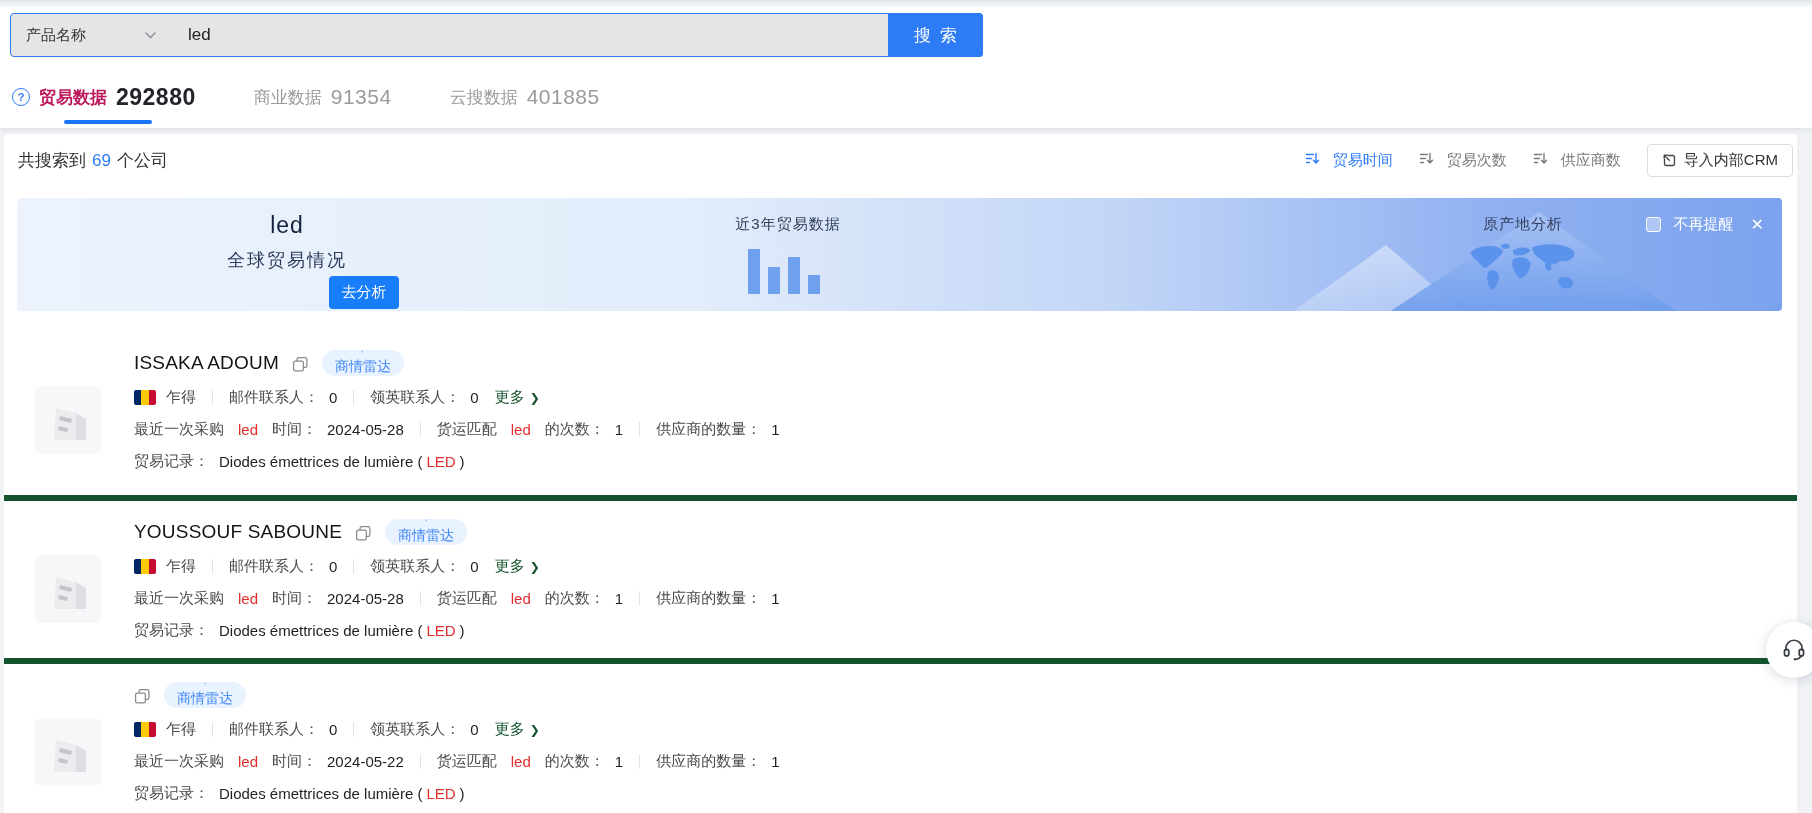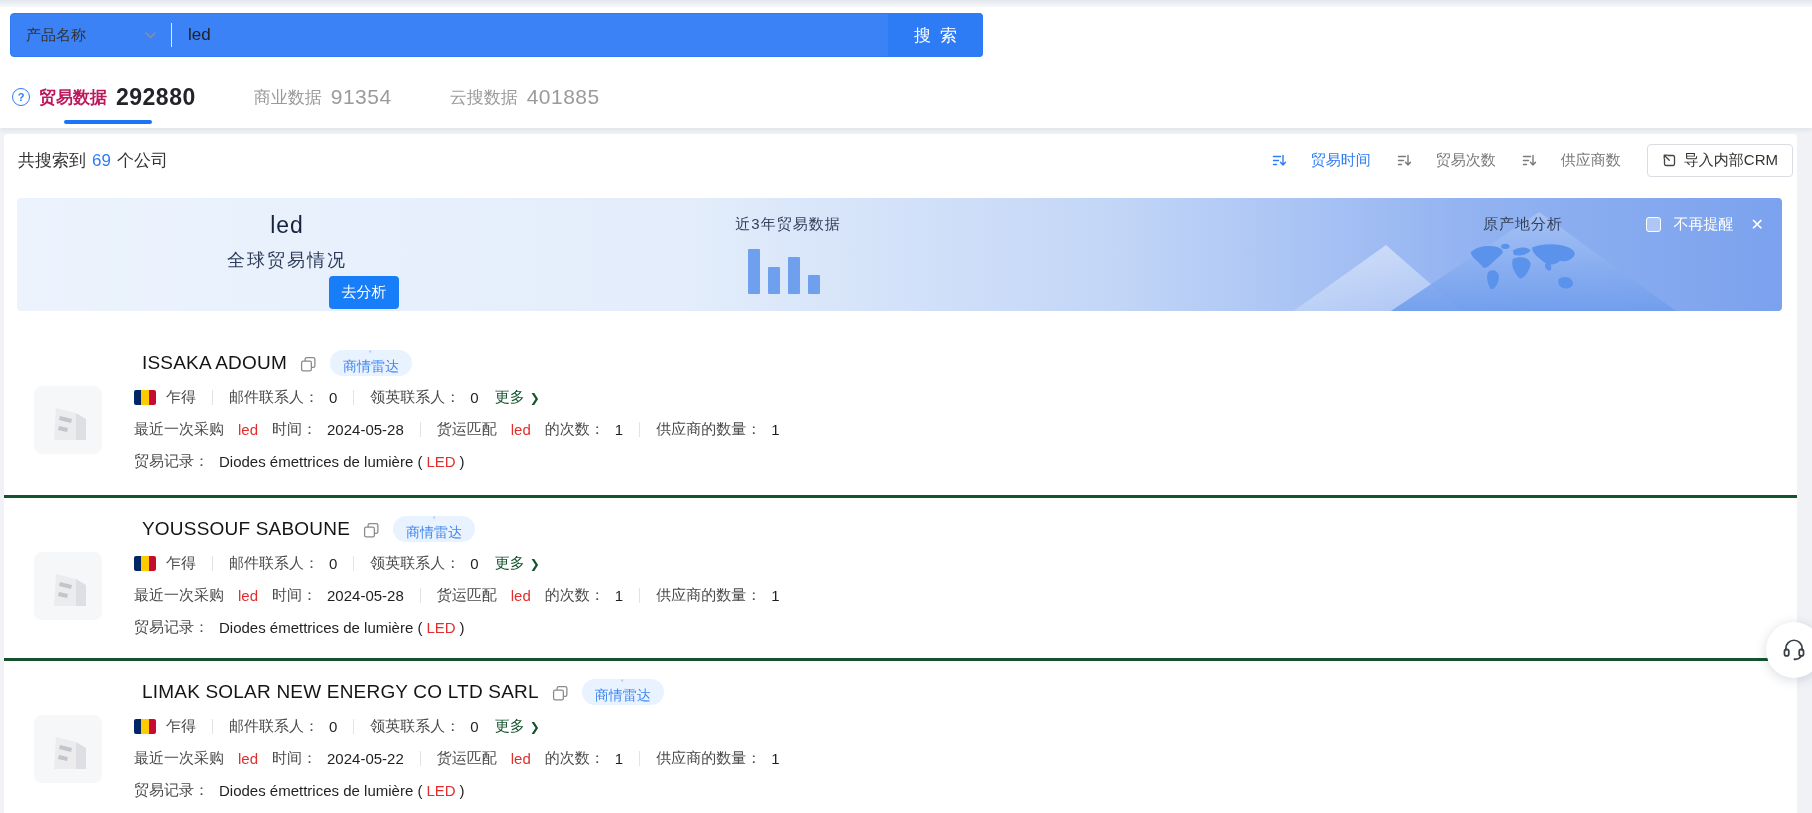--- a/index.html
+++ b/index.html
@@ -5,21 +5,21 @@
   * { box-sizing: border-box; margin: 0; padding: 0; }
   html,body { width:1812px; height:813px; overflow:hidden; }
   body { background:#f0f2f5; font-family:"Liberation Sans","DejaVu Sans",sans-serif; position:relative; }
 
   
   .header { position:absolute; top:0; left:0; width:1812px; height:128px; background:#fff;
             box-shadow:0 2px 5px rgba(20,40,80,.08); }
   .top-strip { position:absolute; top:0; left:0; right:0; height:7px;
                background:linear-gradient(#e3e7ee,#f7f8fa); }
   .search-group { position:absolute; left:10px; top:13px; width:973px; height:44px;
-                  border:1px solid #2e7cf5; border-radius:4px; background:#3b82f6;
+                  border:1px solid #2e7cf5; border-radius:4px; background:#e5e5e5;
                   display:flex; align-items:center; }
   .cat-select { width:160px; height:100%; display:flex; align-items:center; justify-content:space-between;
                 padding:0 15px; cursor:pointer; }
   .cat-select span { font-size:15px; color:#333; }
   .chev { width:11px; height:7px; flex:none; }
   .vdiv { width:1px; height:24px; background:#e8e8e8; }
   .search-input { flex:1; height:100%; border:none; outline:none; font-size:17px; color:#222;
                   padding:0 16px; background:transparent; }
   .search-btn { flex:none; width:95px; height:44px; margin:-1px -1px -1px 0; border:none; cursor:pointer;
                 background:#2e7cf5; color:#fff; font-size:17px; letter-spacing:9px; padding-left:9px;
@@ -38,21 +38,21 @@
 
   
   .panel { position:absolute; left:4px; top:134px; width:1793px; height:679px; background:#fff;
            border-radius:4px 4px 0 0; }
 
   .toolbar { position:absolute; left:0; right:0; top:0; height:52px; display:flex; align-items:center;
              padding:0 4px;margin-left:10px; }
   .result-text { font-size:17px; color:#333; display:flex; gap:6px; align-items:baseline; }
   .result-text .num { color:#2e7cf5; }
   .toolbar-right { margin-left:auto; display:flex; align-items:center; gap:26px; }
-  .sort-item { display:flex; align-items:center; gap:24px; font-size:15px; color:#7a7a7a; cursor:pointer; }
+  .sort-item { display:flex; gap:13px; font-size:15px; color:#7a7a7a; cursor:pointer; }
   .sort-item.active { color:#2e7cf5; }
   .crm-btn { display:flex; align-items:center; gap:7px; height:33px; padding:0 14px; background:#fff;
              border:1px solid #d9dde2; border-radius:4px; font-size:15px; color:#333; cursor:pointer; }
 
   
   .banner { position:absolute; left:13px; right:15px; top:64px; height:113px; border-radius:4px; overflow:hidden;
             background:linear-gradient(90deg,#ecf3fd 0%,#e3edfb 38%,#c3d6f7 62%,#93b3f1 82%,#7ba2ee 100%); }
   .tri-a { position:absolute; bottom:-26px; left:1335px; width:360px; height:125px; opacity:.9;
            background:linear-gradient(180deg,#a9c4f5,#5f92ea); clip-path:polygon(52% 0,100% 100%,0 100%); }
   .tri-b { position:absolute; bottom:-44px; left:1215px; width:280px; height:110px; opacity:.55;
@@ -72,25 +72,25 @@
   .f-origin { left:1436px; top:17px; width:140px; }
   .mini-map { margin-top:5px; }
   .dismiss { position:absolute; right:18px; top:17px; display:flex; align-items:center; gap:13px; color:#fff; }
   .cb { width:15px; height:15px; border:1px solid #fff; border-radius:3px; background:rgba(255,255,255,.35); cursor:pointer; }
   .dismiss .d-label { font-size:15px; }
   .close-x { font-size:16px; cursor:pointer; margin-left:4px; }
 
   
   .cards { position:absolute; left:0; right:0; top:198px; }
   .card { position:relative; display:flex; padding:18px 0 18px 30px; height:163px; }
-  .card + .card { border-top:3px solid #14532d;justify-content:space-between; }
+  .card + .card { border-top:6px solid #14532d;justify-content:space-between; }
   .thumb { flex:none; width:68px; height:68px; margin-top:36px; margin-right:32px; border-radius:8px;
            background:#f6f7f9; overflow:hidden; }
   .card-body { flex:1; min-width:0; }
-  .title-row { display:flex; align-items:center; gap:13px; height:26px;margin-left:8px; }
+  .title-row { display:flex; align-items:center; gap:13px; height:26px; }
   .c-name { font-size:19px; color:#141414; font-weight:500; letter-spacing:.2px; cursor:pointer; }
   .copy-ic { cursor:pointer; margin-top:2px; }
   .badge { display:flex; align-items:center; gap:5px; background:#e9f3ff; color:#3f86f2; font-size:14px;
            height:26px; padding:0 13px; border-radius:13px; cursor:pointer;flex-direction:column; }
   .info-row { display:flex; align-items:center; gap:10px; margin-top:11px; height:21px; font-size:15px; color:#4a4a4a; }
   .flag { width:22px; height:15px; border-radius:2px; overflow:hidden; display:flex; flex:none; }
   .flag i { flex:1; }
   .flag .b { background:#002664; } .flag .y { background:#fecb00; } .flag .r { background:#c60c30; }
   .sep { width:1px; height:15px; background:#e3e3e3; margin:0 6px; }
   .val { color:#1f1f1f; }
@@ -353,21 +353,20 @@
       <div class="thumb">
         <svg width="68" height="68" viewBox="0 0 68 68">
           <polygon points="20,54 22,22 42,27 42,54" fill="#ececef"></polygon>
           <polygon points="42,27 52,33 52,54 42,54" fill="#dddfe4"></polygon>
           <polygon points="26,30 38,33 37,37 25,34" fill="#c3c5cd"></polygon>
           <polygon points="25,40 34,42 33,46 24,44" fill="#c3c5cd"></polygon>
         </svg>
       </div>
       <div class="card-body">
         <div class="title-row">
-          <span class="c-name">LIMAK SOLAR NEW ENERGY CO LTD SARL</span>
           <svg class="copy-ic" width="17" height="17" viewBox="0 0 16 16">
               <rect x="4.8" y="1.5" width="9.2" height="9.2" rx="1.5" fill="none" stroke="#8a8a8a" stroke-width="1.2"></rect>
               <rect x="1.5" y="4.8" width="9.2" height="9.2" rx="1.5" fill="#fff" stroke="#8a8a8a" stroke-width="1.2"></rect>
             </svg>
           <span class="badge">
             <svg width="15" height="15" viewBox="0 0 15 15">
                 <path d="M2.2 10.2l8.7-4.2-1-2a3.9 3.9 0 0 0-7 3.4z" fill="none" stroke="#3f86f2" stroke-width="1.2" stroke-linejoin="round"></path>
                 <path d="M5.3 11.4a1.7 1.7 0 0 0 3.1-1.5" fill="none" stroke="#3f86f2" stroke-width="1.2" stroke-linecap="round"></path>
               </svg>
             <span>商情雷达</span>

